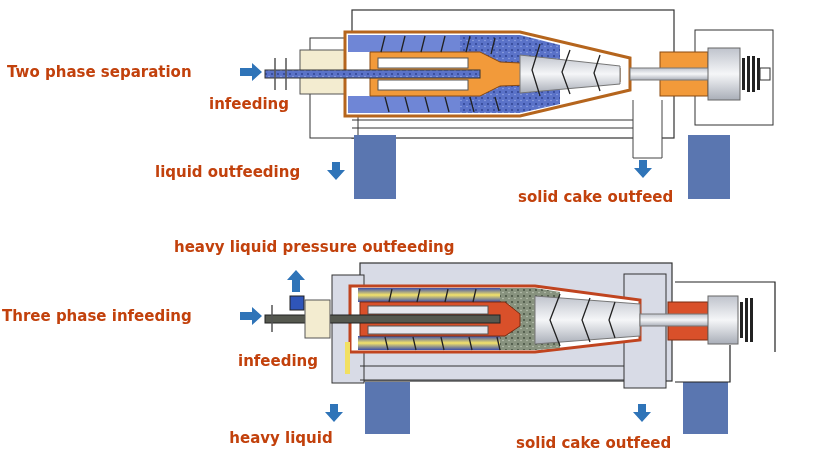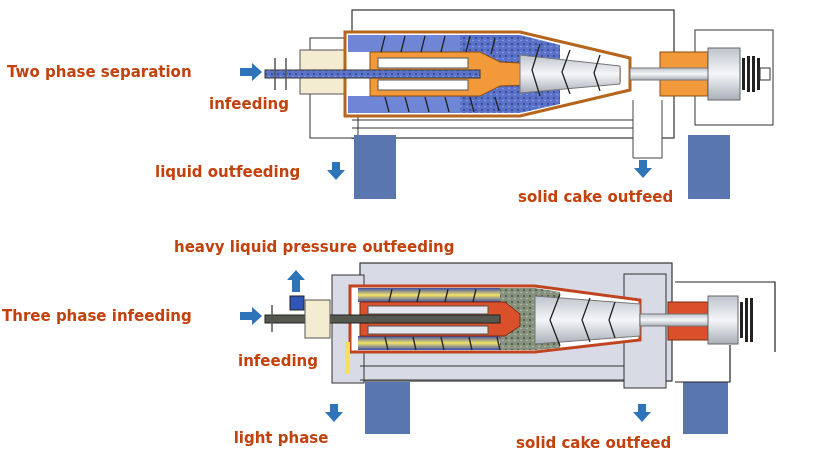--- a/index.html
+++ b/index.html
@@ -137,15 +137,15 @@
 
 <div class="lbl" style="left:7px;top:63px;">Two phase separation</div>
 <div class="lbl" style="left:209px;top:95px;">infeeding</div>
 <div class="lbl" style="left:155px;top:163px;">liquid outfeeding</div>
 <div class="lbl" style="left:518px;top:188px;">solid cake outfeed</div>
 
 <div class="lbl" style="left:146px;top:238px;margin-left:28px;">heavy liquid pressure outfeeding</div>
 <div class="lbl" style="left:2px;top:307px;">Three phase infeeding</div>
 <div class="lbl" style="left:238px;top:352px;">infeeding</div>
 <div class="lbl c" style="left:196px;top:429px;width:170px;">
-  <div>light phase</div>
+  <div>heavy liquid</div>
 </div>
 <div class="lbl" style="left:516px;top:434px;">solid cake outfeed</div>
 
 </body></html>

